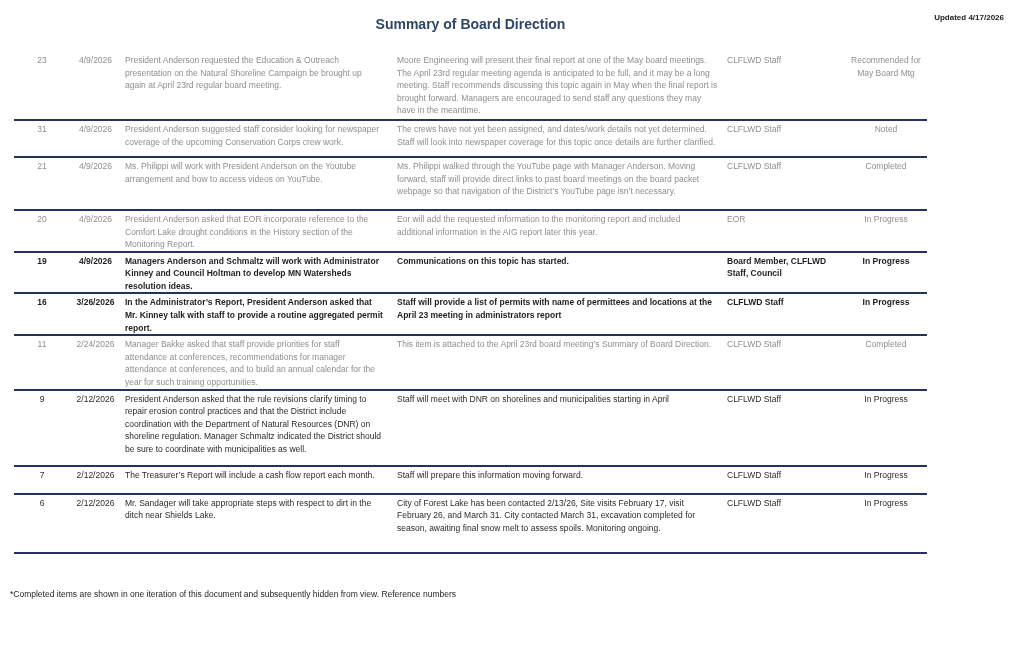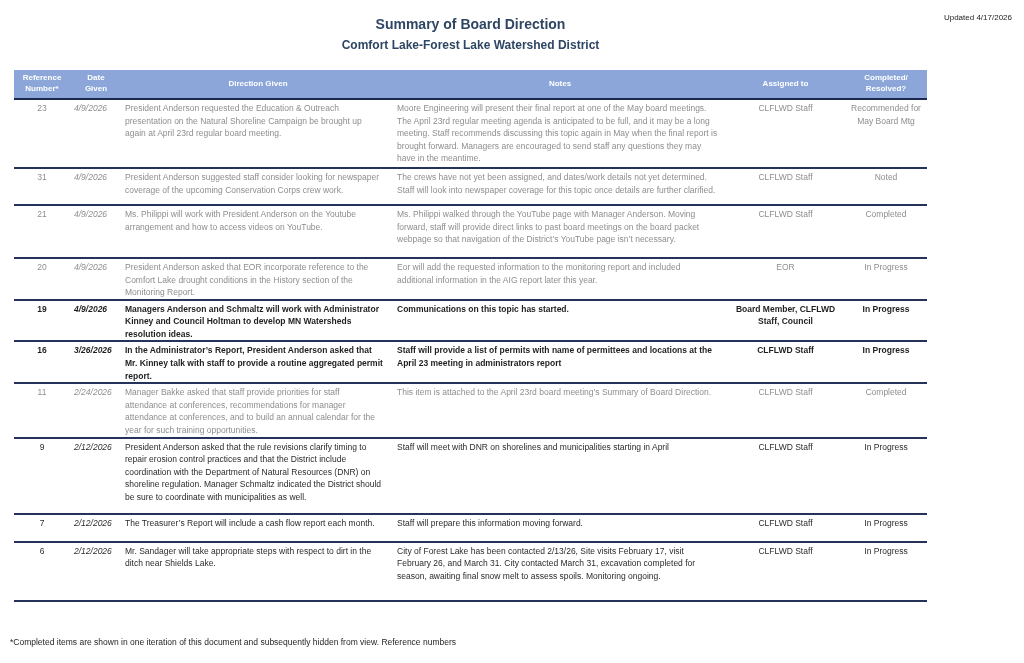--- a/index.html
+++ b/index.html
@@ -8,23 +8,24 @@
     width: 1024px;
     height: 663px;
     background: #ffffff;
     font-family: "Liberation Sans", "DejaVu Sans", sans-serif;
     color: #2b2b2b;
     overflow: hidden;
   }
   .updated {
     position: absolute;
     top: 13px;
-    right: 12px;
+    right: 20px;
     font-size: 8px;
     color: #222222;
+    font-weight: bold;
   }
   .doc { width: 913px; margin-left: 14px; }
   .title {
     margin: 12px 0 0 0;
     text-align: center;
     font-size: 14px;
     font-weight: bold;
     color: #2e4663;
     line-height: 24px;
   }
@@ -85,24 +86,24 @@
   tbody tr:nth-child(3) td { height: 49px; }
   tbody tr:nth-child(4) td { height: 36px; }
   tbody tr:nth-child(5) td { height: 36px; }
   tbody tr:nth-child(6) td { height: 35px; }
   tbody tr:nth-child(7) td { height: 50px; }
   tbody tr:nth-child(8) td { height: 72px; }
   tbody tr:nth-child(9) td { height: 24px; }
   tbody tr:nth-child(10) td { height: 55px; }
 
   td.c-ref { text-align: center; }
-  td.c-date { text-align: left; padding-right: 5px; font-style: italic; }
+  td.c-date { text-align: center; padding-right: 5px; }
   td.c-dir { text-align: left; padding-left: 3px; padding-right: 10px; }
   td.c-notes { text-align: left; padding-left: 3px; padding-right: 8px; }
-  td.c-assigned { text-align: center; padding-left: 1px; padding-right: 1px; }
+  td.c-assigned { padding-left: 1px; padding-right: 1px; }
   td.c-status { text-align: center; }
 
   tr[data-tone="muted"] td { color: #8e8e8e; }
   tr[data-tone="emphasis"] td { color: #1f1f1f; font-weight: bold; }
 
   .footnote {
     margin-top: 34px;
     margin-left: -4px;
     font-size: 8.5px;
     line-height: 1.5;
@@ -110,40 +111,31 @@
   }
 </style>
 </head>
 <body>
 
 <div class="page">
   <div class="updated">Updated 4/17/2026</div>
 
   <div class="doc">
     <div class="title">Summary of Board Direction</div>
-    <div class="subtitle">Comfort Lake-Forest Lake Watershed District</div>
 
     <table class="board">
       <colgroup>
         <col class="w-ref">
           <col class="w-date">
           <col class="w-dir">
           <col class="w-notes">
           <col class="w-assigned">
           <col class="w-status">
       </colgroup>
       <thead>
-        <tr class="head-row">
-          <th>Reference Number*</th>
-          <th>Date Given</th>
-          <th>Direction Given</th>
-          <th>Notes</th>
-          <th>Assigned to</th>
-          <th>Completed/ Resolved?</th>
-        </tr>
       </thead>
       <tbody>
         <tr data-tone="muted">
           <td class="c-ref">23</td>
           <td class="c-date">4/9/2026</td>
           <td class="c-dir">President Anderson requested the Education &amp; Outreach presentation on the Natural Shoreline Campaign be brought up again at April 23rd regular board meeting.</td>
           <td class="c-notes">Moore Engineering will present their final report at one of the May board meetings. The April 23rd regular meeting agenda is anticipated to be full, and it may be a long meeting. Staff recommends discussing this topic again in May when the final report is brought forward. Managers are encouraged to send staff any questions they may have in the meantime.</td>
           <td class="c-assigned">CLFLWD Staff</td>
           <td class="c-status">Recommended for May Board Mtg</td>
         </tr>

